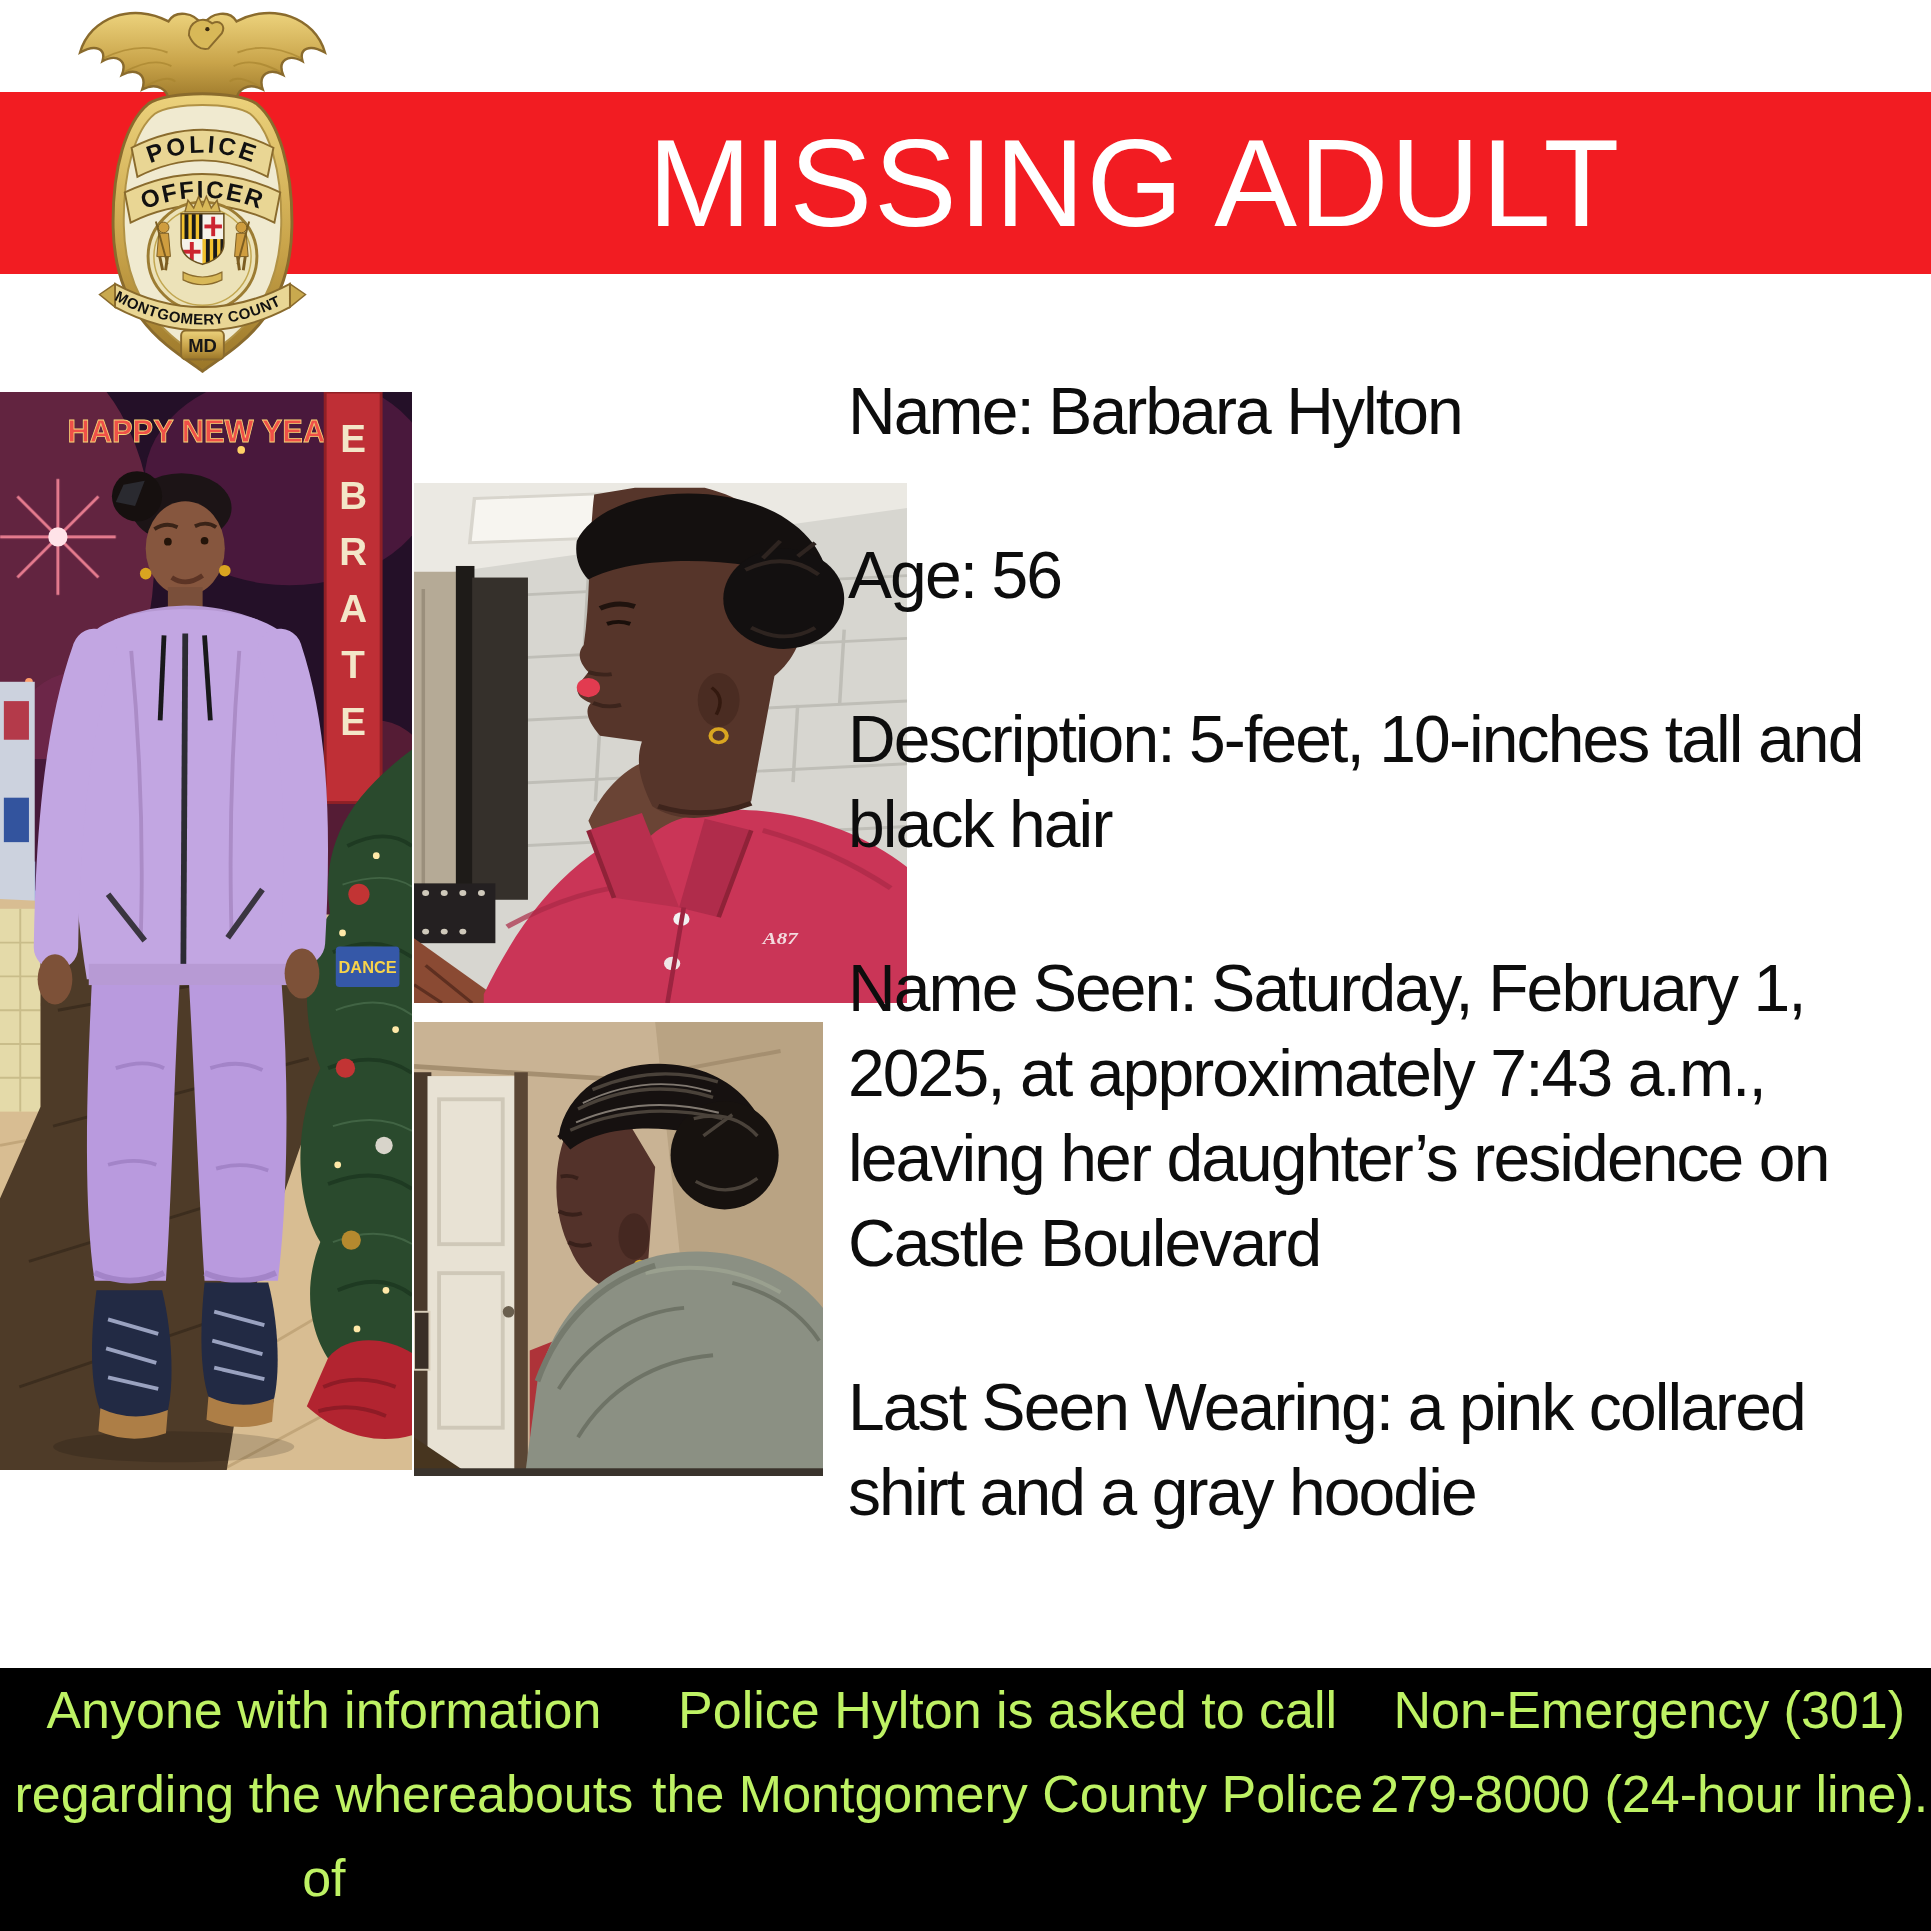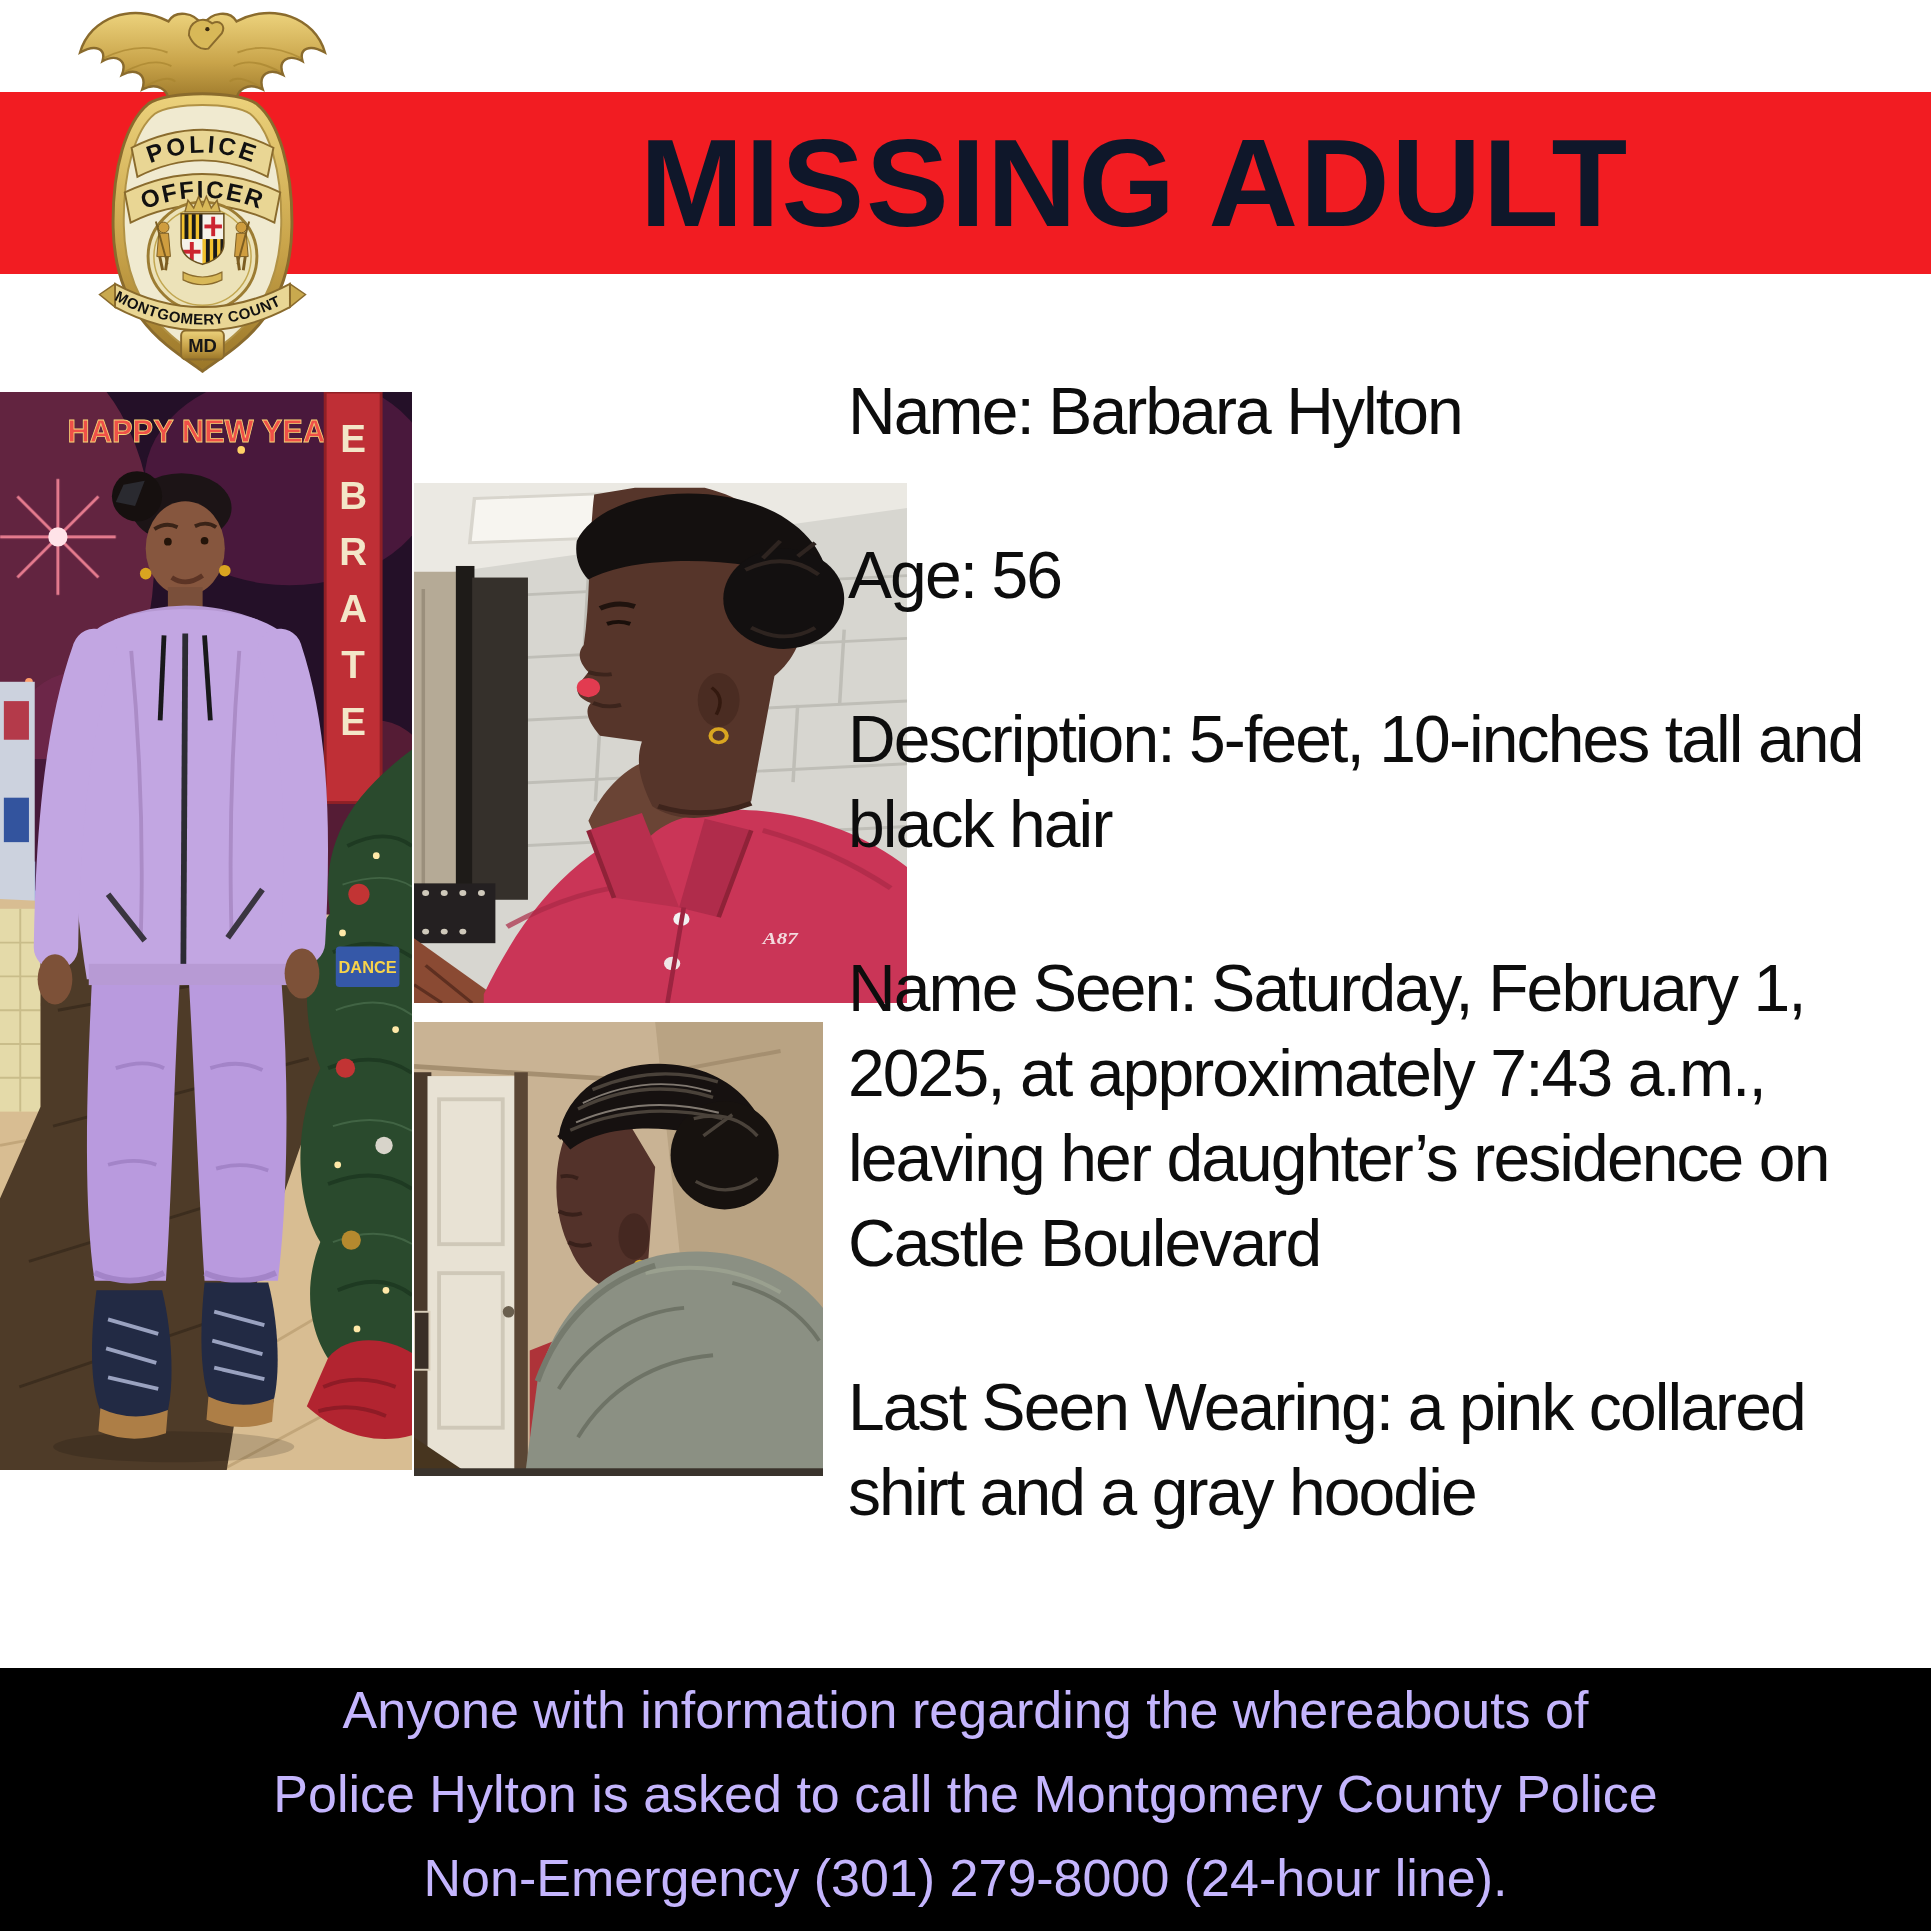--- a/index.html
+++ b/index.html
@@ -7,21 +7,21 @@
     position:relative;width:1931px;height:1931px;background:#ffffff;
     font-family:"Liberation Sans", sans-serif;overflow:hidden;
   }
   
   .banner{
     position:absolute;left:0;top:92px;width:1931px;height:182px;
     background:#f21c22;display:flex;align-items:center;justify-content:center;
     padding-left:338px;box-sizing:border-box;
   }
   .banner h1{
-    margin:0;color:#0f172a;font-size:124px;font-weight:bold;
+    margin:0;color:#ffffff;font-size:124px;font-weight:normal;
     letter-spacing:1.9px;white-space:nowrap;
   }
   
   .badge{position:absolute;left:70px;top:1.9px;width:265px;height:377px;}
   .badge svg{width:100%;height:100%;display:block;}
   .badge text{font-family:"Liberation Sans", sans-serif;}
   
   figure.photo{margin:0;padding:0;position:absolute;overflow:hidden;}
   .photo svg{display:block;width:100%;height:100%;}
   .photo-main{left:0;top:392px;width:412px;height:1078px;}
@@ -33,21 +33,21 @@
     position:absolute;left:848px;top:369px;width:1083px;color:#0d0d0d;
   }
   .details p.field{
     margin:0 0 79px 0;font-size:66px;line-height:85px;letter-spacing:-1.9px;
   }
   .details .label{font-weight:normal;margin-right:15.4px;}
   .details .value{font-weight:normal;}
   
   .footer{
     position:absolute;left:0;top:1668px;width:1931px;height:263px;background:#000000;
-    color:#c4b5fd;display:flex;flex-direction:column;justify-content:flex-start;
+    color:#bef264;display:flex;flex-direction:row;justify-content:flex-start;
     text-align:center;
   }
   .footer p{margin:0;font-size:52px;line-height:84px;font-weight:normal;letter-spacing:0;}
 </style>
 </head>
 <body>
 
 <div class="poster">
 
   <div class="banner">

